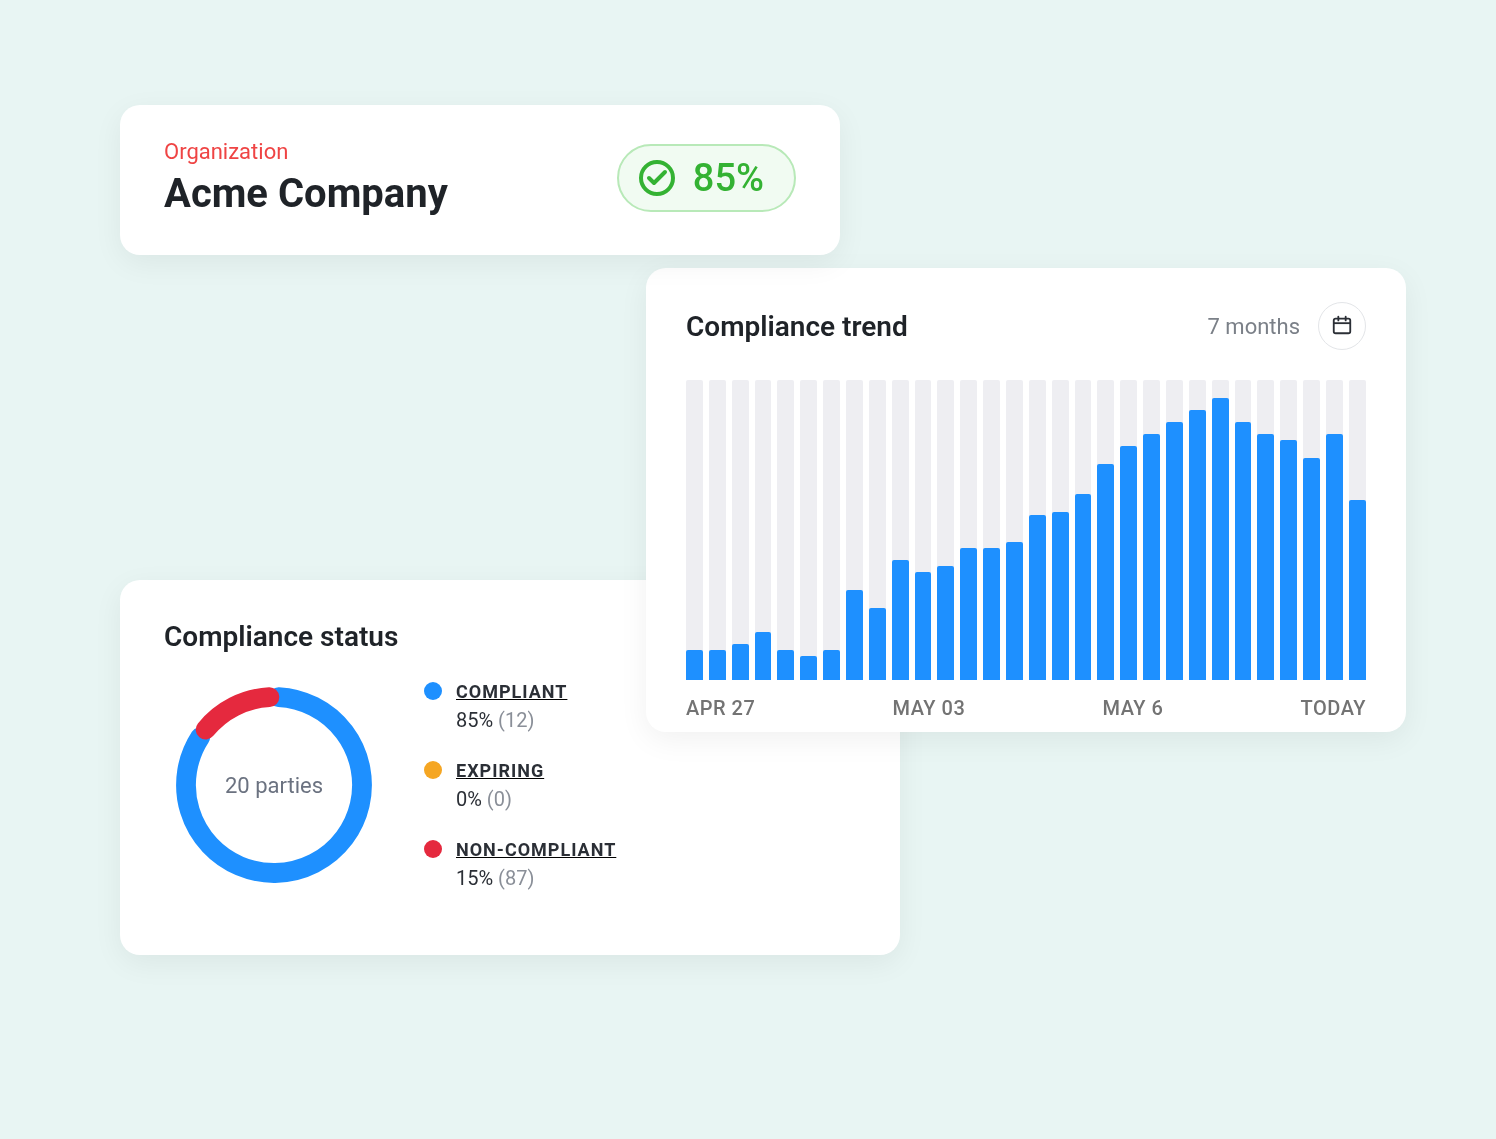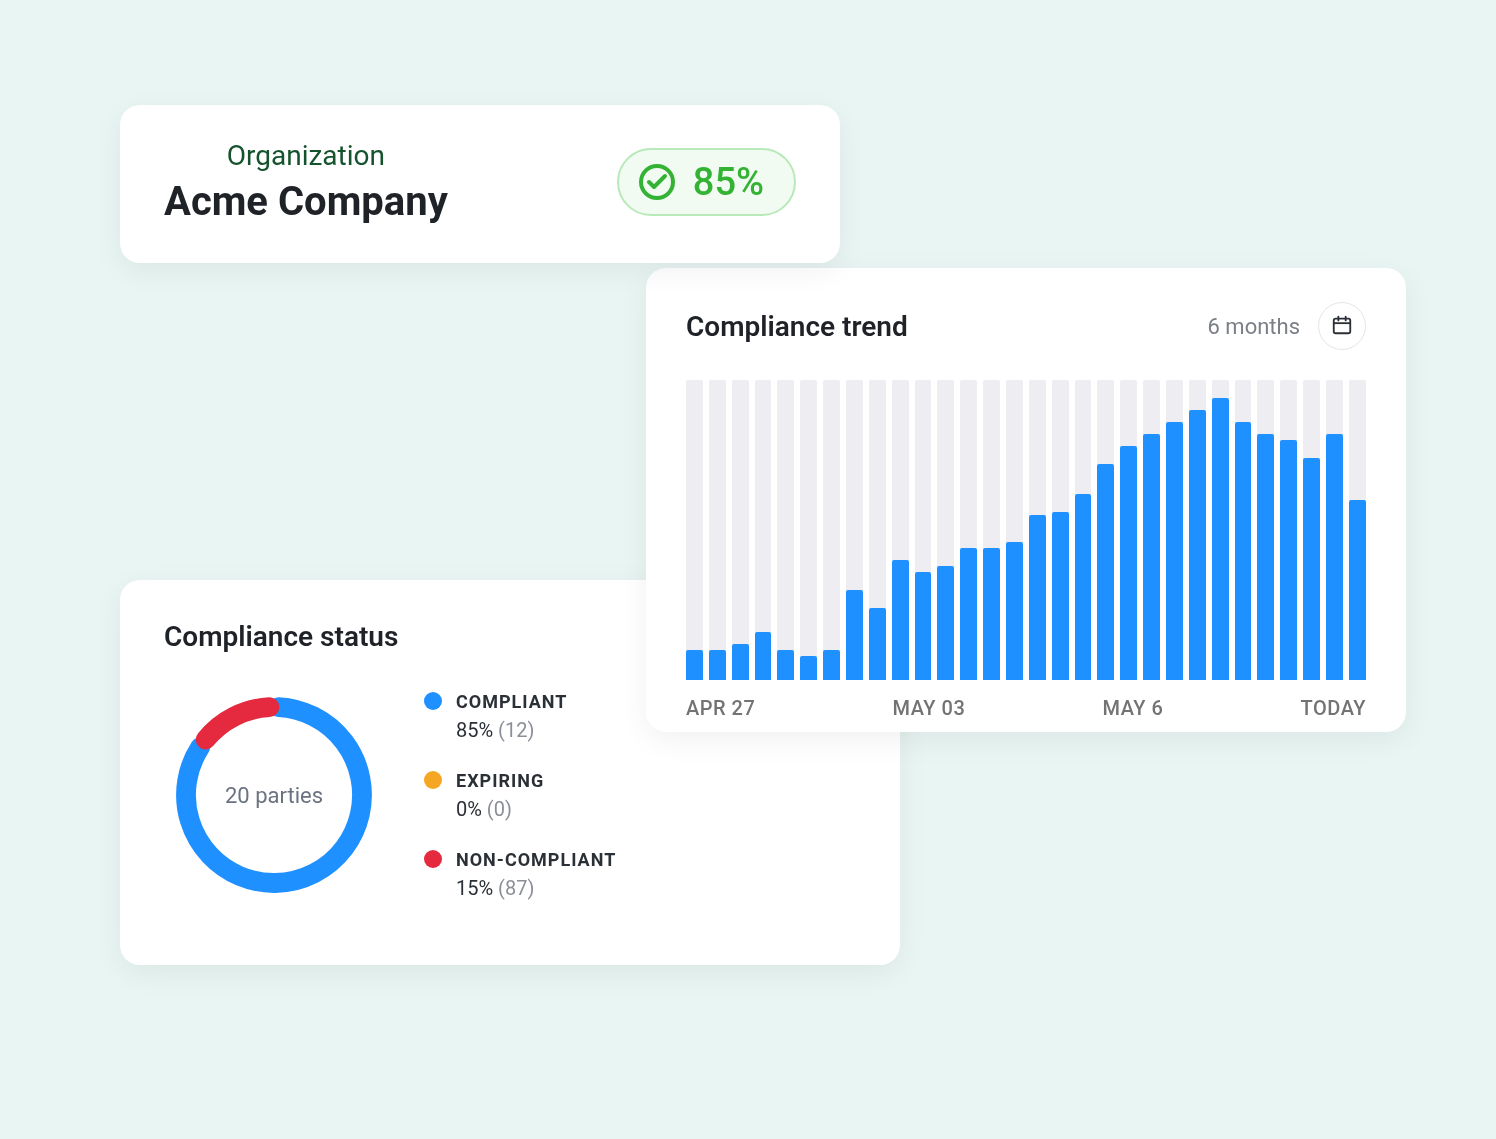--- a/index.html
+++ b/index.html
@@ -24,24 +24,23 @@
     left: 120px;
     top: 105px;
     width: 720px;
     padding: 34px 44px 38px 44px;
     display: flex;
     align-items: center;
     justify-content: space-between;
     z-index: 3;
   }
   .org-text .org-label {
-    font-size: 28px;
-    color: #14532d;
+    font-size: 22px;
+    color: #ef4444;
     margin-bottom: 6px;
-    text-align: center;
   }
   .org-text .org-name {
     font-size: 40px;
     font-weight: 700;
     color: #1f2328;
   }
   .score-pill {
     display: flex;
     align-items: center;
     gap: 16px;
@@ -137,21 +136,21 @@
     left: 120px;
     top: 580px;
     width: 780px;
     padding: 40px 44px 60px 44px;
     z-index: 1;
   }
   .status-title {
     font-size: 28px;
     font-weight: 600;
     color: #1f2328;
-    margin-bottom: 32px;
+    margin-bottom: 22px;
   }
   .status-body {
     display: flex;
     align-items: center;
     gap: 40px;
   }
   .donut-wrap {
     position: relative;
     width: 220px;
     height: 220px;
@@ -161,21 +160,21 @@
     position: absolute;
     inset: 0;
     display: flex;
     align-items: center;
     justify-content: center;
     font-size: 22px;
     color: #6b7280;
   }
   .legend { display: flex; flex-direction: column; gap: 28px; }
   .legend-row { display: flex; flex-direction: column; gap: 6px; }
-  .legend-top { display: flex; align-items: center; gap: 14px; }
+  .legend-top { display: flex; align-items: center; gap: 14px; text-decoration: underline; }
   .dot { width: 18px; height: 18px; border-radius: 50%; flex: none; }
   .legend-name {
     font-size: 18px;
     font-weight: 700;
     letter-spacing: 1px;
     color: #2b2f36;
   }
   .legend-sub {
     font-size: 20px;
     color: #2b2f36;
@@ -199,21 +198,21 @@
       </svg>
     </span>
     <span class="score-value">85%</span>
   </div>
 </div>
 
 <div class="card trend-card">
   <div class="trend-header">
     <div class="trend-title">Compliance trend</div>
     <div class="trend-range-wrap">
-      <span class="trend-range">6 months</span>
+      <span class="trend-range">7 months</span>
       <button class="cal-btn">
         <span>
           <svg viewBox="0 0 24 24" width="22" height="22">
             <rect x="3" y="5" width="18" height="16" rx="2" fill="none" stroke="#2b2f36" stroke-width="2"></rect>
             <line x1="3" y1="10" x2="21" y2="10" stroke="#2b2f36" stroke-width="2"></line>
             <line x1="8" y1="3" x2="8" y2="7" stroke="#2b2f36" stroke-width="2" stroke-linecap="round"></line>
             <line x1="16" y1="3" x2="16" y2="7" stroke="#2b2f36" stroke-width="2" stroke-linecap="round"></line>
           </svg>
         </span>
       </button>

